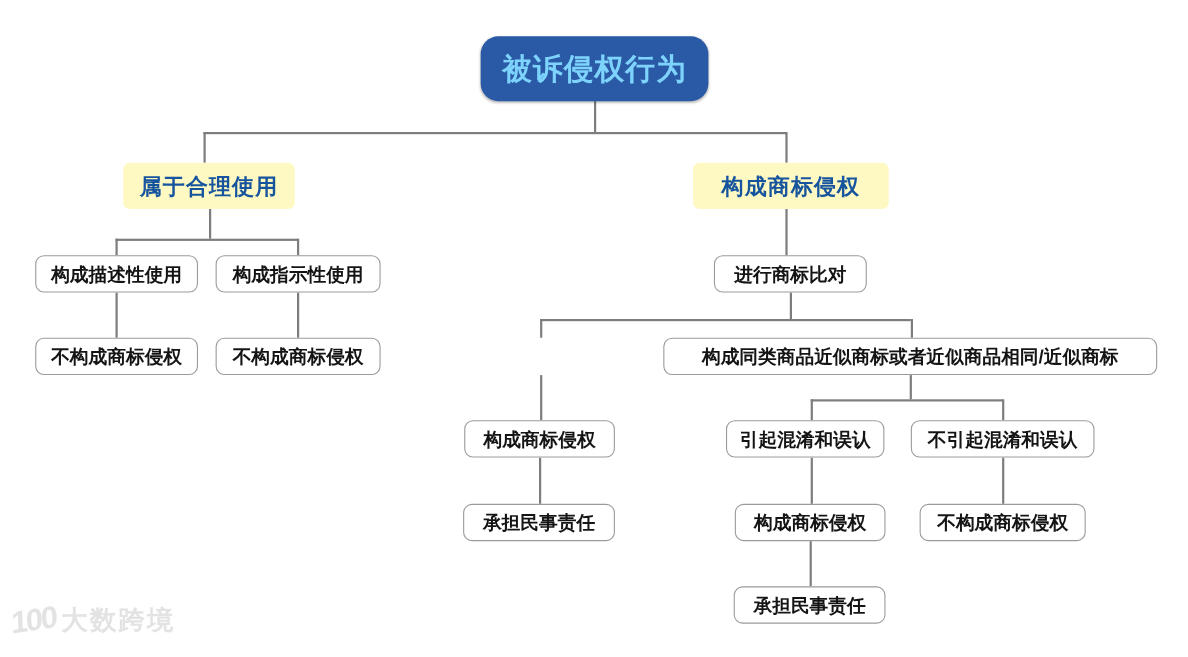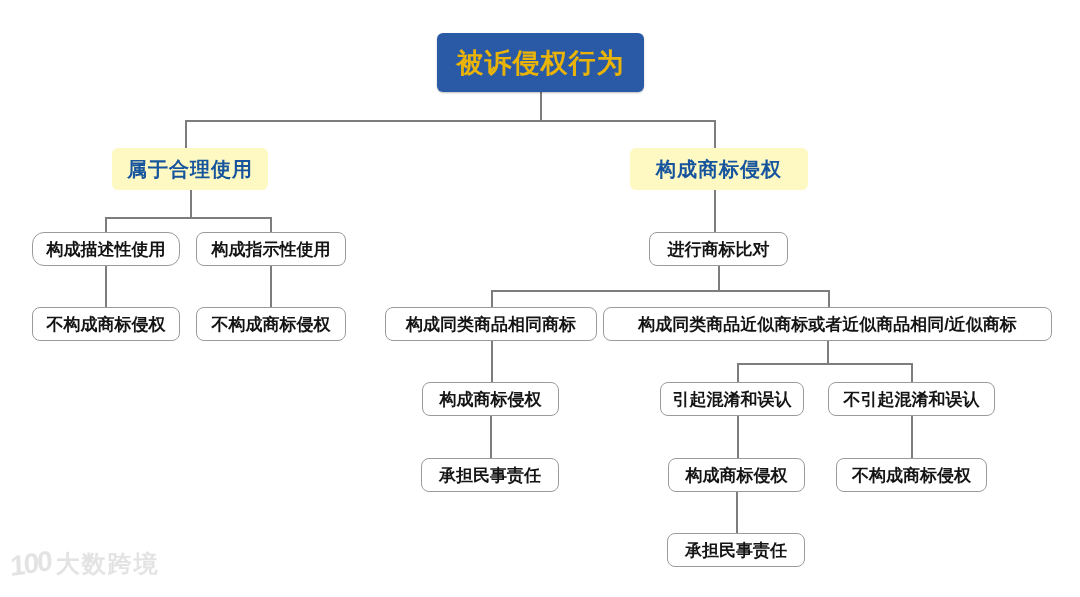--- a/index.html
+++ b/index.html
@@ -12,23 +12,23 @@
   }
   .node{
     position:absolute;
     display:flex;align-items:center;justify-content:center;
     box-sizing:border-box;
     text-align:center;
     white-space:nowrap;
   }
   .node-root{
     background:#2a5aa5;
-    color:#eab308;
+    color:#7dd3fc;
     font-size:27px;font-weight:bold;
-    border-radius:6px;
+    border-radius:16px;
     letter-spacing:1px;
     box-shadow:0 1px 2px rgba(0,0,0,0.25);
   }
   .node-l2{
     background:#fef9c3;
     color:#16549e;
     font-size:20px;font-weight:bold;
     border-radius:6px;
     letter-spacing:1px;
   }
@@ -95,31 +95,30 @@
   <div class="vline" style="left:736px;top:492px;height:41px;"></div>
 
   <div class="vline" style="left:911px;top:416px;height:42px;"></div>
 
   <div class="node node-root" style="left:437px;top:33px;width:207px;height:59px;">被诉侵权行为</div>
 
   <div class="node node-l2" style="left:112px;top:148px;width:156px;height:42px;">属于合理使用</div>
 
   <div class="node node-l2" style="left:630px;top:148px;width:178px;height:42px;">构成商标侵权</div>
 
-  <div class="node node-box" style="left:32px;top:232px;width:148px;height:34px;border-radius:12px;">构成描述性使用</div>
+  <div class="node node-box" style="left:32px;top:232px;width:148px;height:34px;">构成描述性使用</div>
 
   <div class="node node-box" style="left:196px;top:232px;width:150px;height:34px;">构成指示性使用</div>
 
   <div class="node node-box" style="left:32px;top:307px;width:148px;height:34px;">不构成商标侵权</div>
 
   <div class="node node-box" style="left:196px;top:307px;width:150px;height:34px;">不构成商标侵权</div>
 
   <div class="node node-box" style="left:649px;top:232px;width:139px;height:34px;">进行商标比对</div>
 
-  <div class="node node-box" style="left:385px;top:307px;width:212px;height:34px;">构成同类商品相同商标</div>
 
   <div class="node node-box" style="left:603px;top:307px;width:449px;height:34px;">构成同类商品近似商标或者近似商品相同/近似商标</div>
 
   <div class="node node-box" style="left:422px;top:382px;width:137px;height:34px;">构成商标侵权</div>
 
   <div class="node node-box" style="left:421px;top:458px;width:138px;height:34px;">承担民事责任</div>
 
   <div class="node node-box" style="left:660px;top:382px;width:144px;height:34px;">引起混淆和误认</div>
 
   <div class="node node-box" style="left:828px;top:382px;width:167px;height:34px;">不引起混淆和误认</div>

